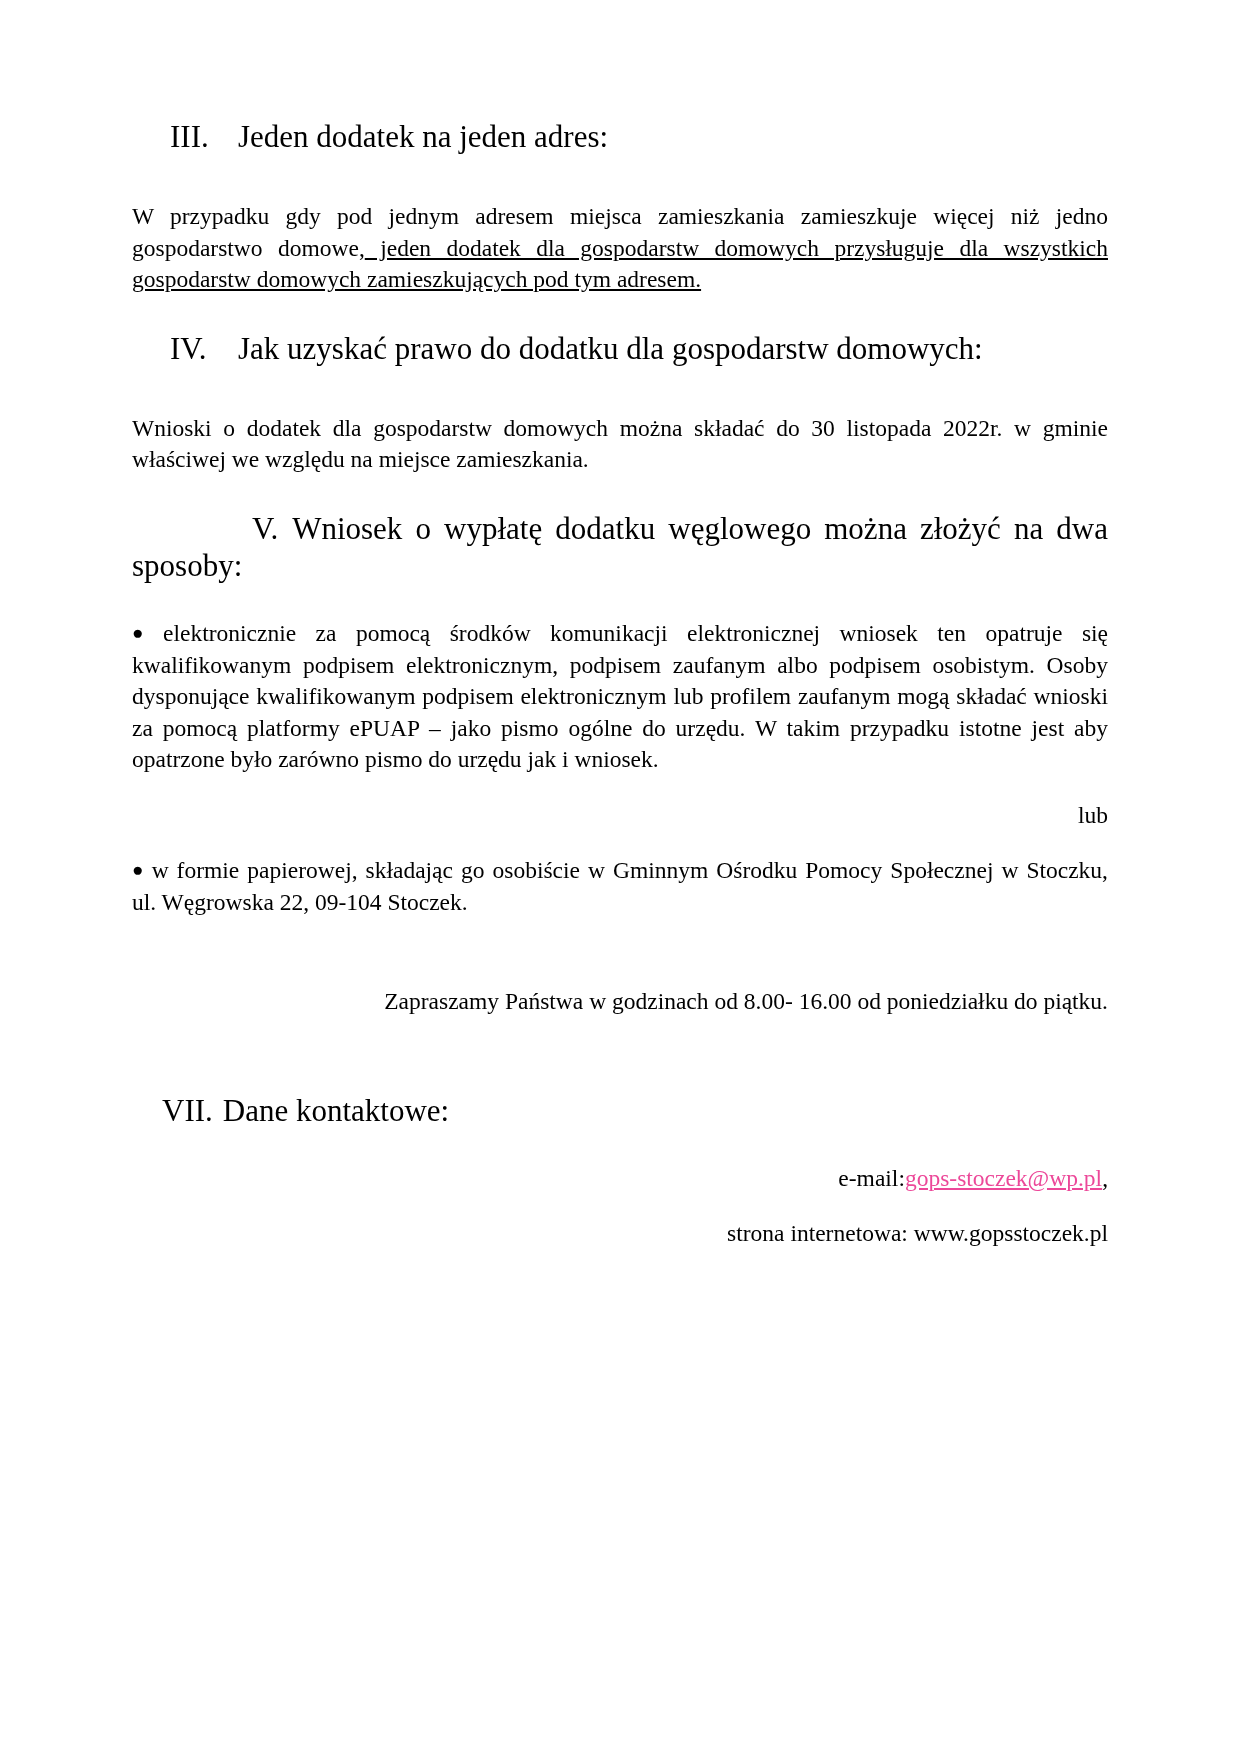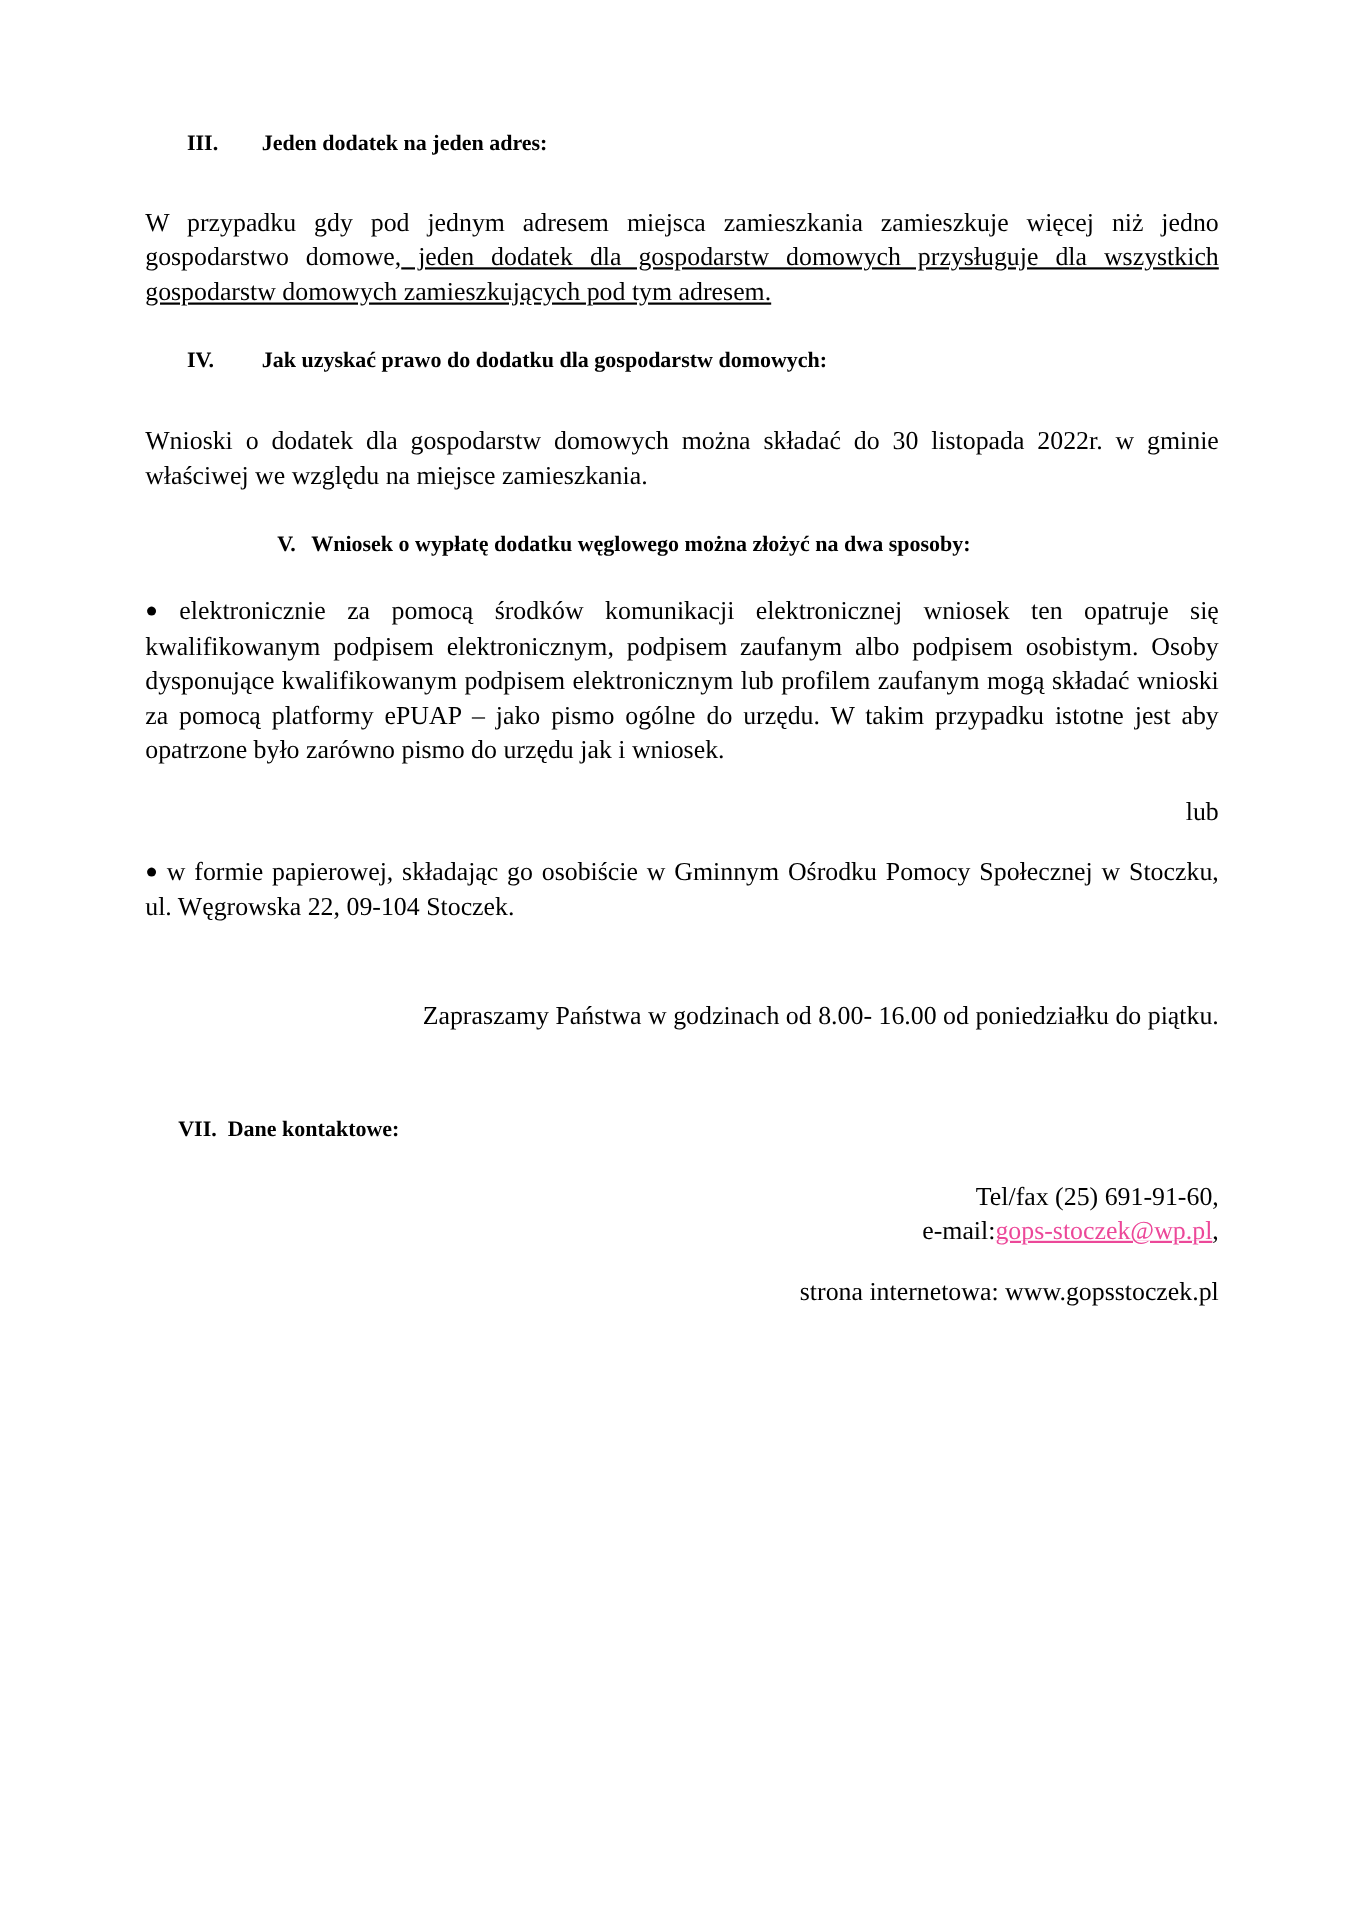--- a/index.html
+++ b/index.html
@@ -21,22 +21,22 @@
     box-sizing: border-box;
     padding: 118px 132px 0 132px;
     overflow: hidden;
   }
   .content {
     width: 976px;
   }
 
   
   .heading {
-    font-weight: bold;
-    font-size: 20px;
+    font-weight: normal;
+    font-size: 31px;
     line-height: 1.2;
     margin: 0;
     padding: 0;
   }
   .heading-indent {
     padding-left: 38px;
     text-indent: 0;
   }
   .h-num {
     display: inline-block;
@@ -135,21 +135,20 @@
     <p class="body noj">Zapraszamy Państwa w godzinach od 8.00- 16.00 od poniedziałku do piątku.</p>
 
     <div class="gap-xxl"></div>
 
     <h2 class="heading h7">
       <span class="h-num tight">VII.</span><span>Dane kontaktowe:</span>
     </h2>
 
     <div class="gap-m"></div>
 
-    <p class="body noj">Tel/fax (25) 691-91-60,</p>
     <p class="body noj"><span>e-mail:</span><a class="link" href="#">gops-stoczek@wp.pl</a><span>,</span></p>
 
     <div class="gap-s"></div>
 
     <p class="body noj"><span>strona internetowa: </span><span>www.gopsstoczek.pl</span></p>
 
   </div>
 </div>
 
 </body></html>

